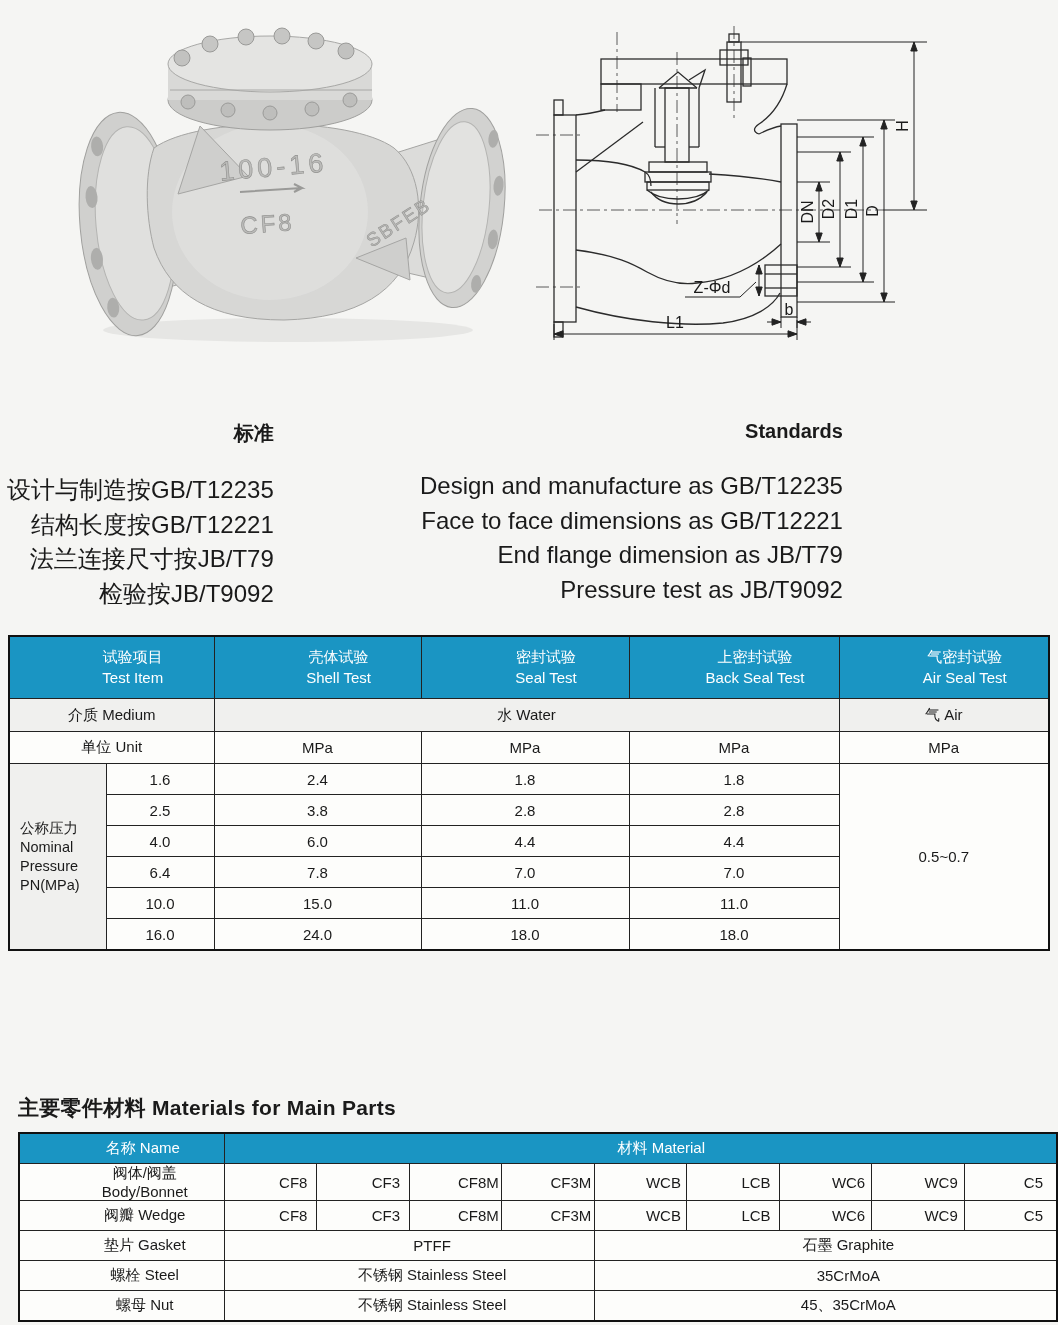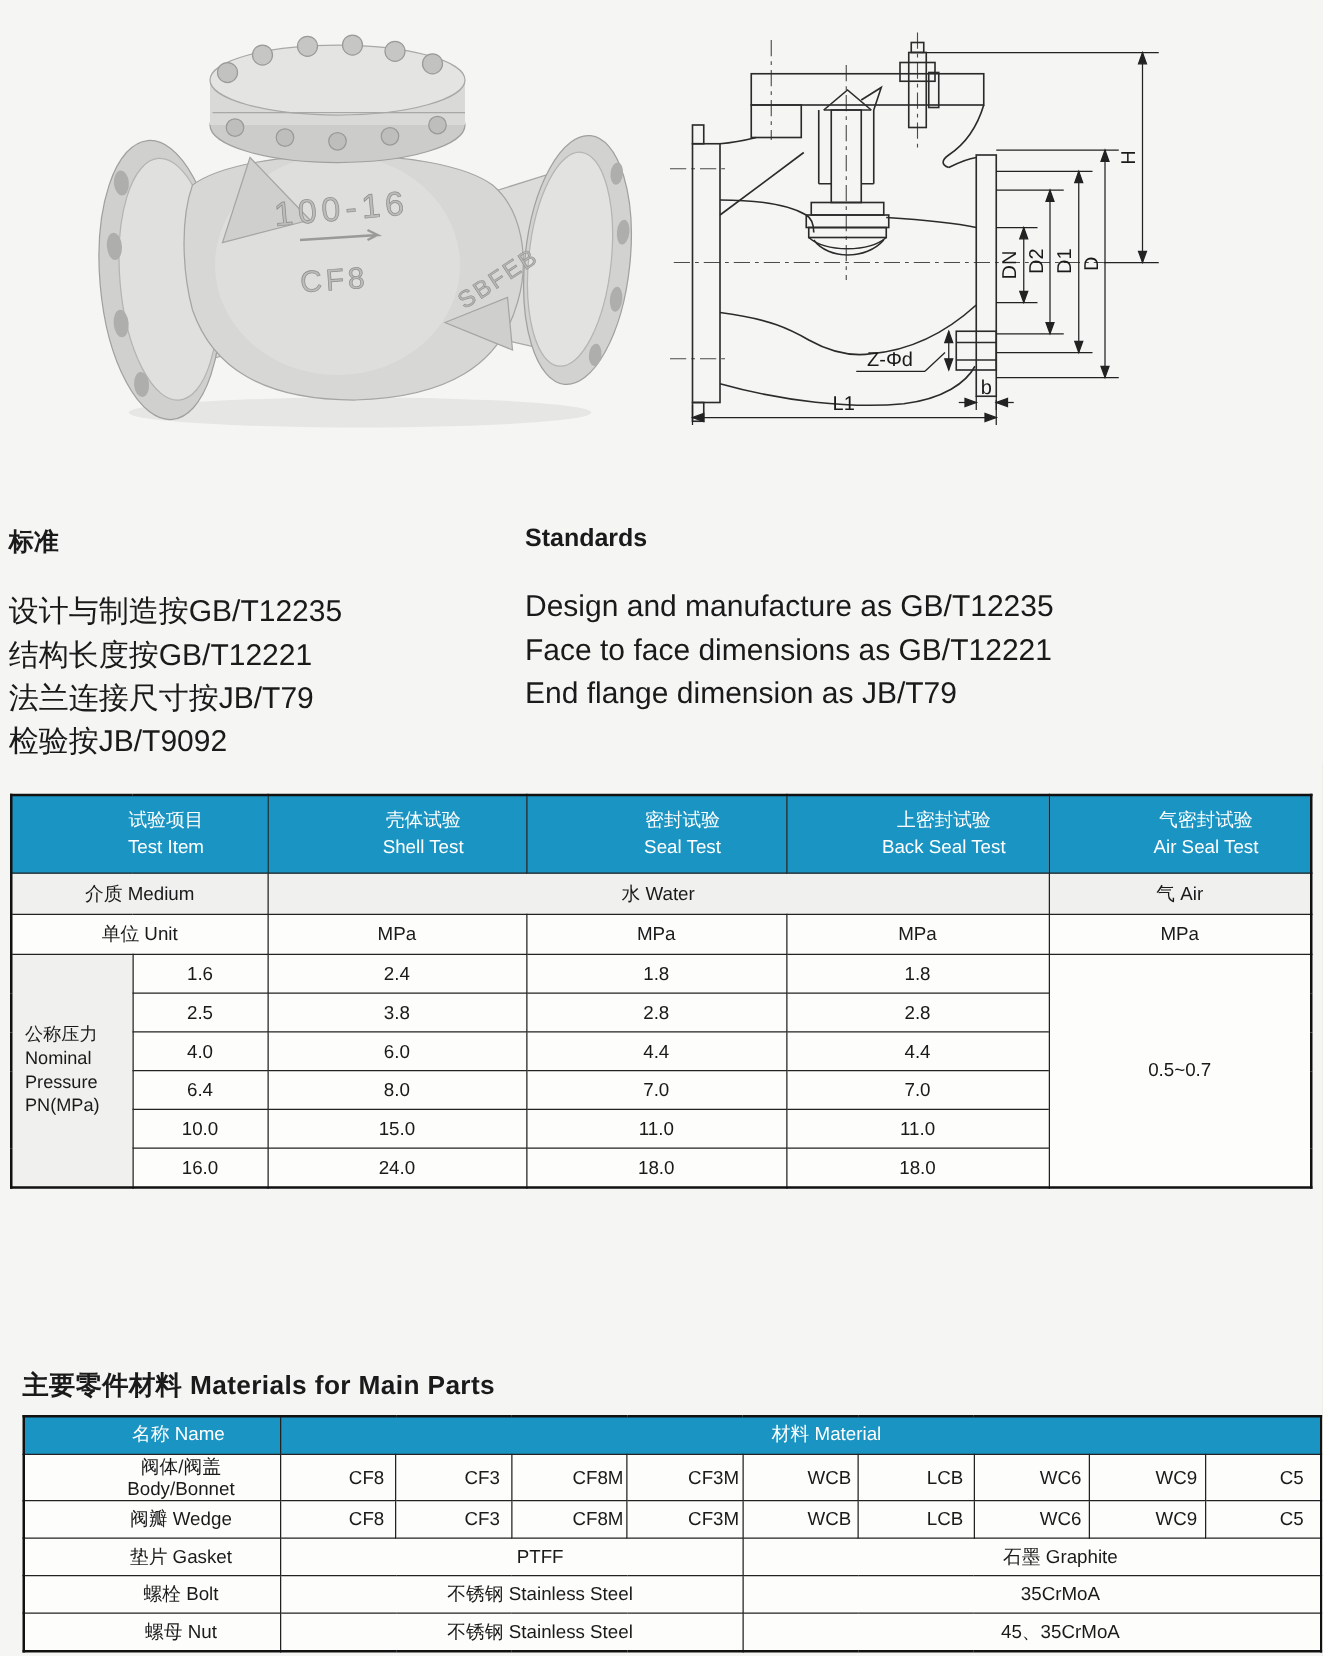--- a/index.html
+++ b/index.html
@@ -3,21 +3,21 @@
 <meta charset="utf-8">
 <style>
   html,body{margin:0;padding:0;background:#e8e8e6;}
   .page{position:relative;width:1058px;height:1325px;background:#f5f5f3;
         font-family:"Liberation Sans","DejaVu Sans",sans-serif;color:#1a1a1a;overflow:hidden;}
   .figures{position:absolute;top:0;left:0;width:1058px;height:372px;}
   .photo-svg{position:absolute;left:58px;top:6px;width:452px;height:352px;}
   .drawing-svg{position:absolute;left:531px;top:12px;width:527px;height:348px;}
 
   .standards{position:absolute;top:420px;left:7px;width:1044px;height:200px;}
-  .std-col{position:absolute;top:0;}
+  .std-col{position:absolute;top:0;text-align:right;}
   .std-col.zh{left:0;}
   .std-col.en{left:413px;}
   .std-head{font-size:20px;font-weight:bold;margin:0 0 26px 0;}
   .std-line{font-size:24px;line-height:34.5px;white-space:nowrap;}
 
   .section-title{font-size:21px;font-weight:bold;margin:0 0 10px 0;letter-spacing:0.3px;}
   .tp-section{position:absolute;top:635px;left:8px;width:1040px;}
   .mat-section{position:absolute;top:1094px;left:18px;width:1040px;}
 
   table{border-collapse:collapse;table-layout:fixed;width:1040px;background:#fdfdfb;}
@@ -230,20 +230,21 @@
       <div class="std-line">设计与制造按GB/T12235</div>
       <div class="std-line">结构长度按GB/T12221</div>
       <div class="std-line">法兰连接尺寸按JB/T79</div>
       <div class="std-line">检验按JB/T9092</div>
     </div>
     <div class="std-col en">
       <div class="std-head">Standards</div>
       <div class="std-line">Design and manufacture as GB/T12235</div>
       <div class="std-line">Face to face dimensions as GB/T12221</div>
       <div class="std-line">End flange dimension as JB/T79</div>
+      <div class="std-line">Pressure test as JB/T9092</div>
     </div>
   </div>
 
   <div class="tp-section">
     <table class="tp-table">
       <colgroup>
         <col style="width:97px">
           <col style="width:108px">
           <col style="width:207px">
         <col style="width:208px">
@@ -307,21 +308,21 @@
           <td>2.8</td>
         </tr>
         <tr class="r-pn">
           <td>4.0</td>
           <td>6.0</td>
           <td>4.4</td>
           <td>4.4</td>
         </tr>
         <tr class="r-pn">
           <td>6.4</td>
-          <td>8.0</td>
+          <td>7.8</td>
           <td>7.0</td>
           <td>7.0</td>
         </tr>
         <tr class="r-pn">
           <td>10.0</td>
           <td>15.0</td>
           <td>11.0</td>
           <td>11.0</td>
         </tr>
         <tr class="r-pn">
@@ -379,21 +380,21 @@
           <td>WC6</td>
           <td>WC9</td>
           <td>C5</td>
         </tr>
         <tr>
           <td>垫片 Gasket</td>
           <td colspan="4">PTFF</td>
           <td colspan="5">石墨 Graphite</td>
         </tr>
         <tr>
-          <td>螺栓 Bolt</td>
+          <td>螺栓 Steel</td>
           <td colspan="4">不锈钢 Stainless Steel</td>
           <td colspan="5">35CrMoA</td>
         </tr>
         <tr>
           <td>螺母 Nut</td>
           <td colspan="4">不锈钢 Stainless Steel</td>
           <td colspan="5">45、35CrMoA</td>
         </tr>
       </tbody>
     </table>

